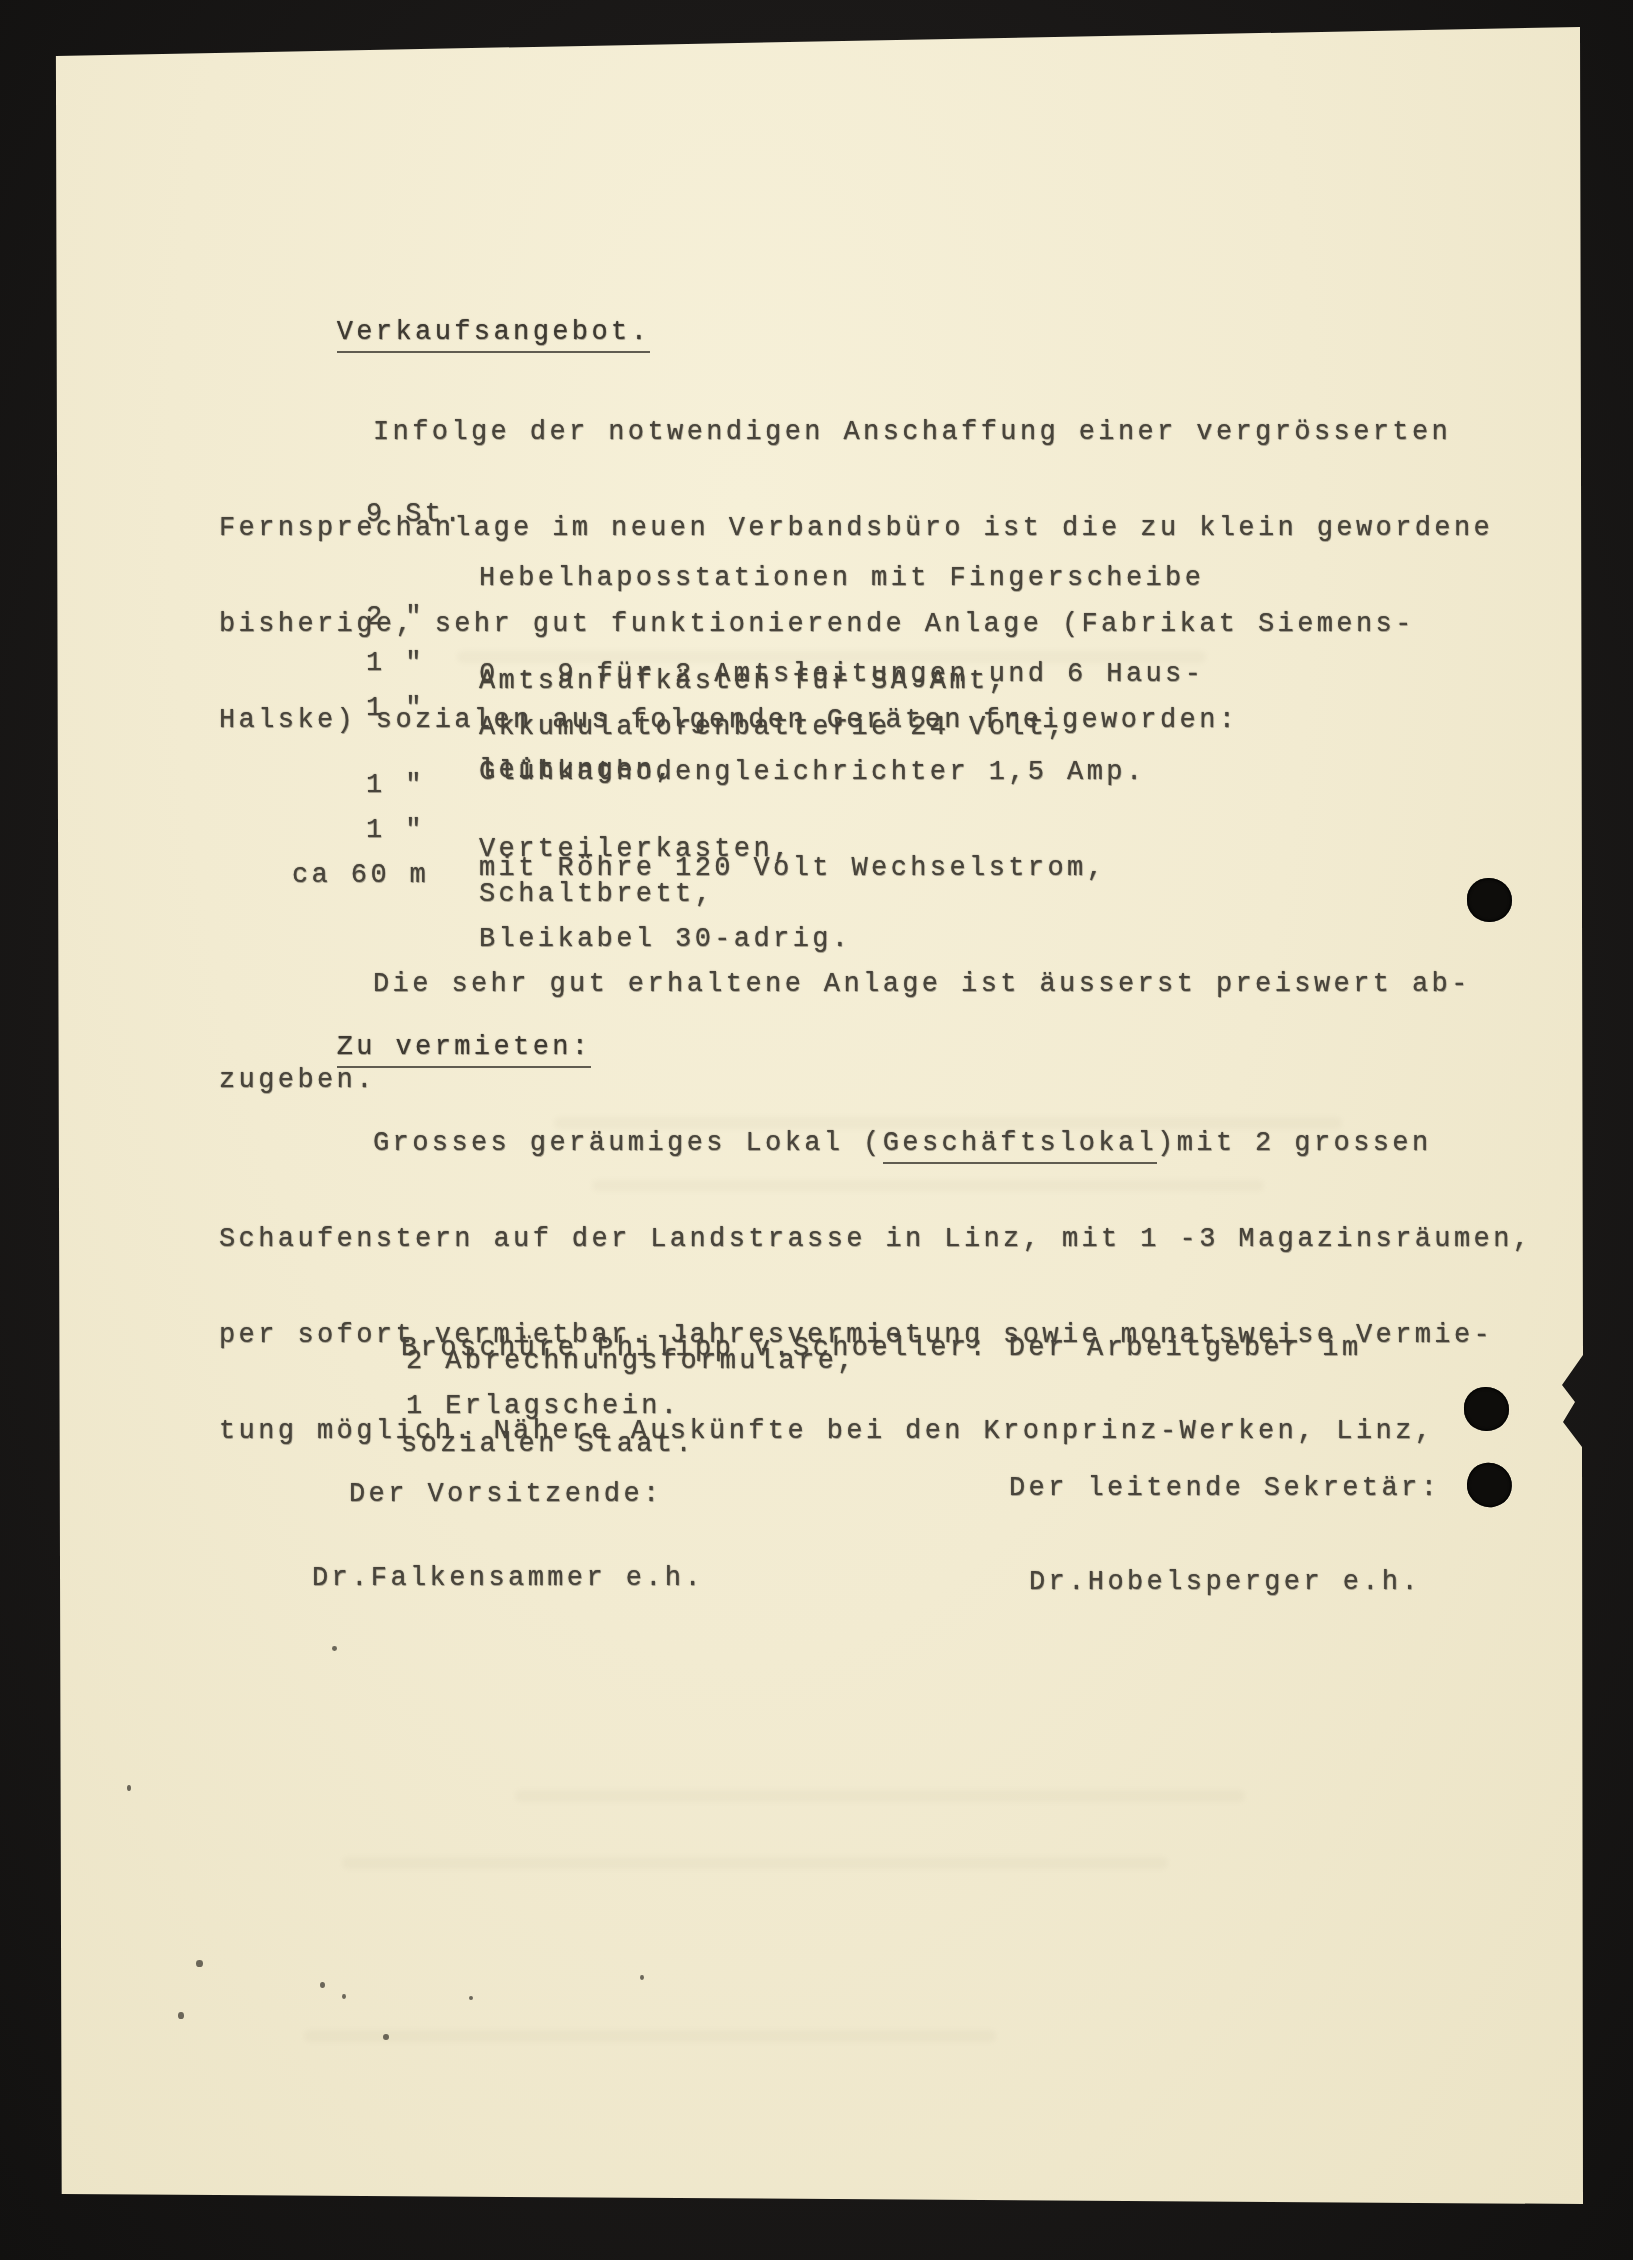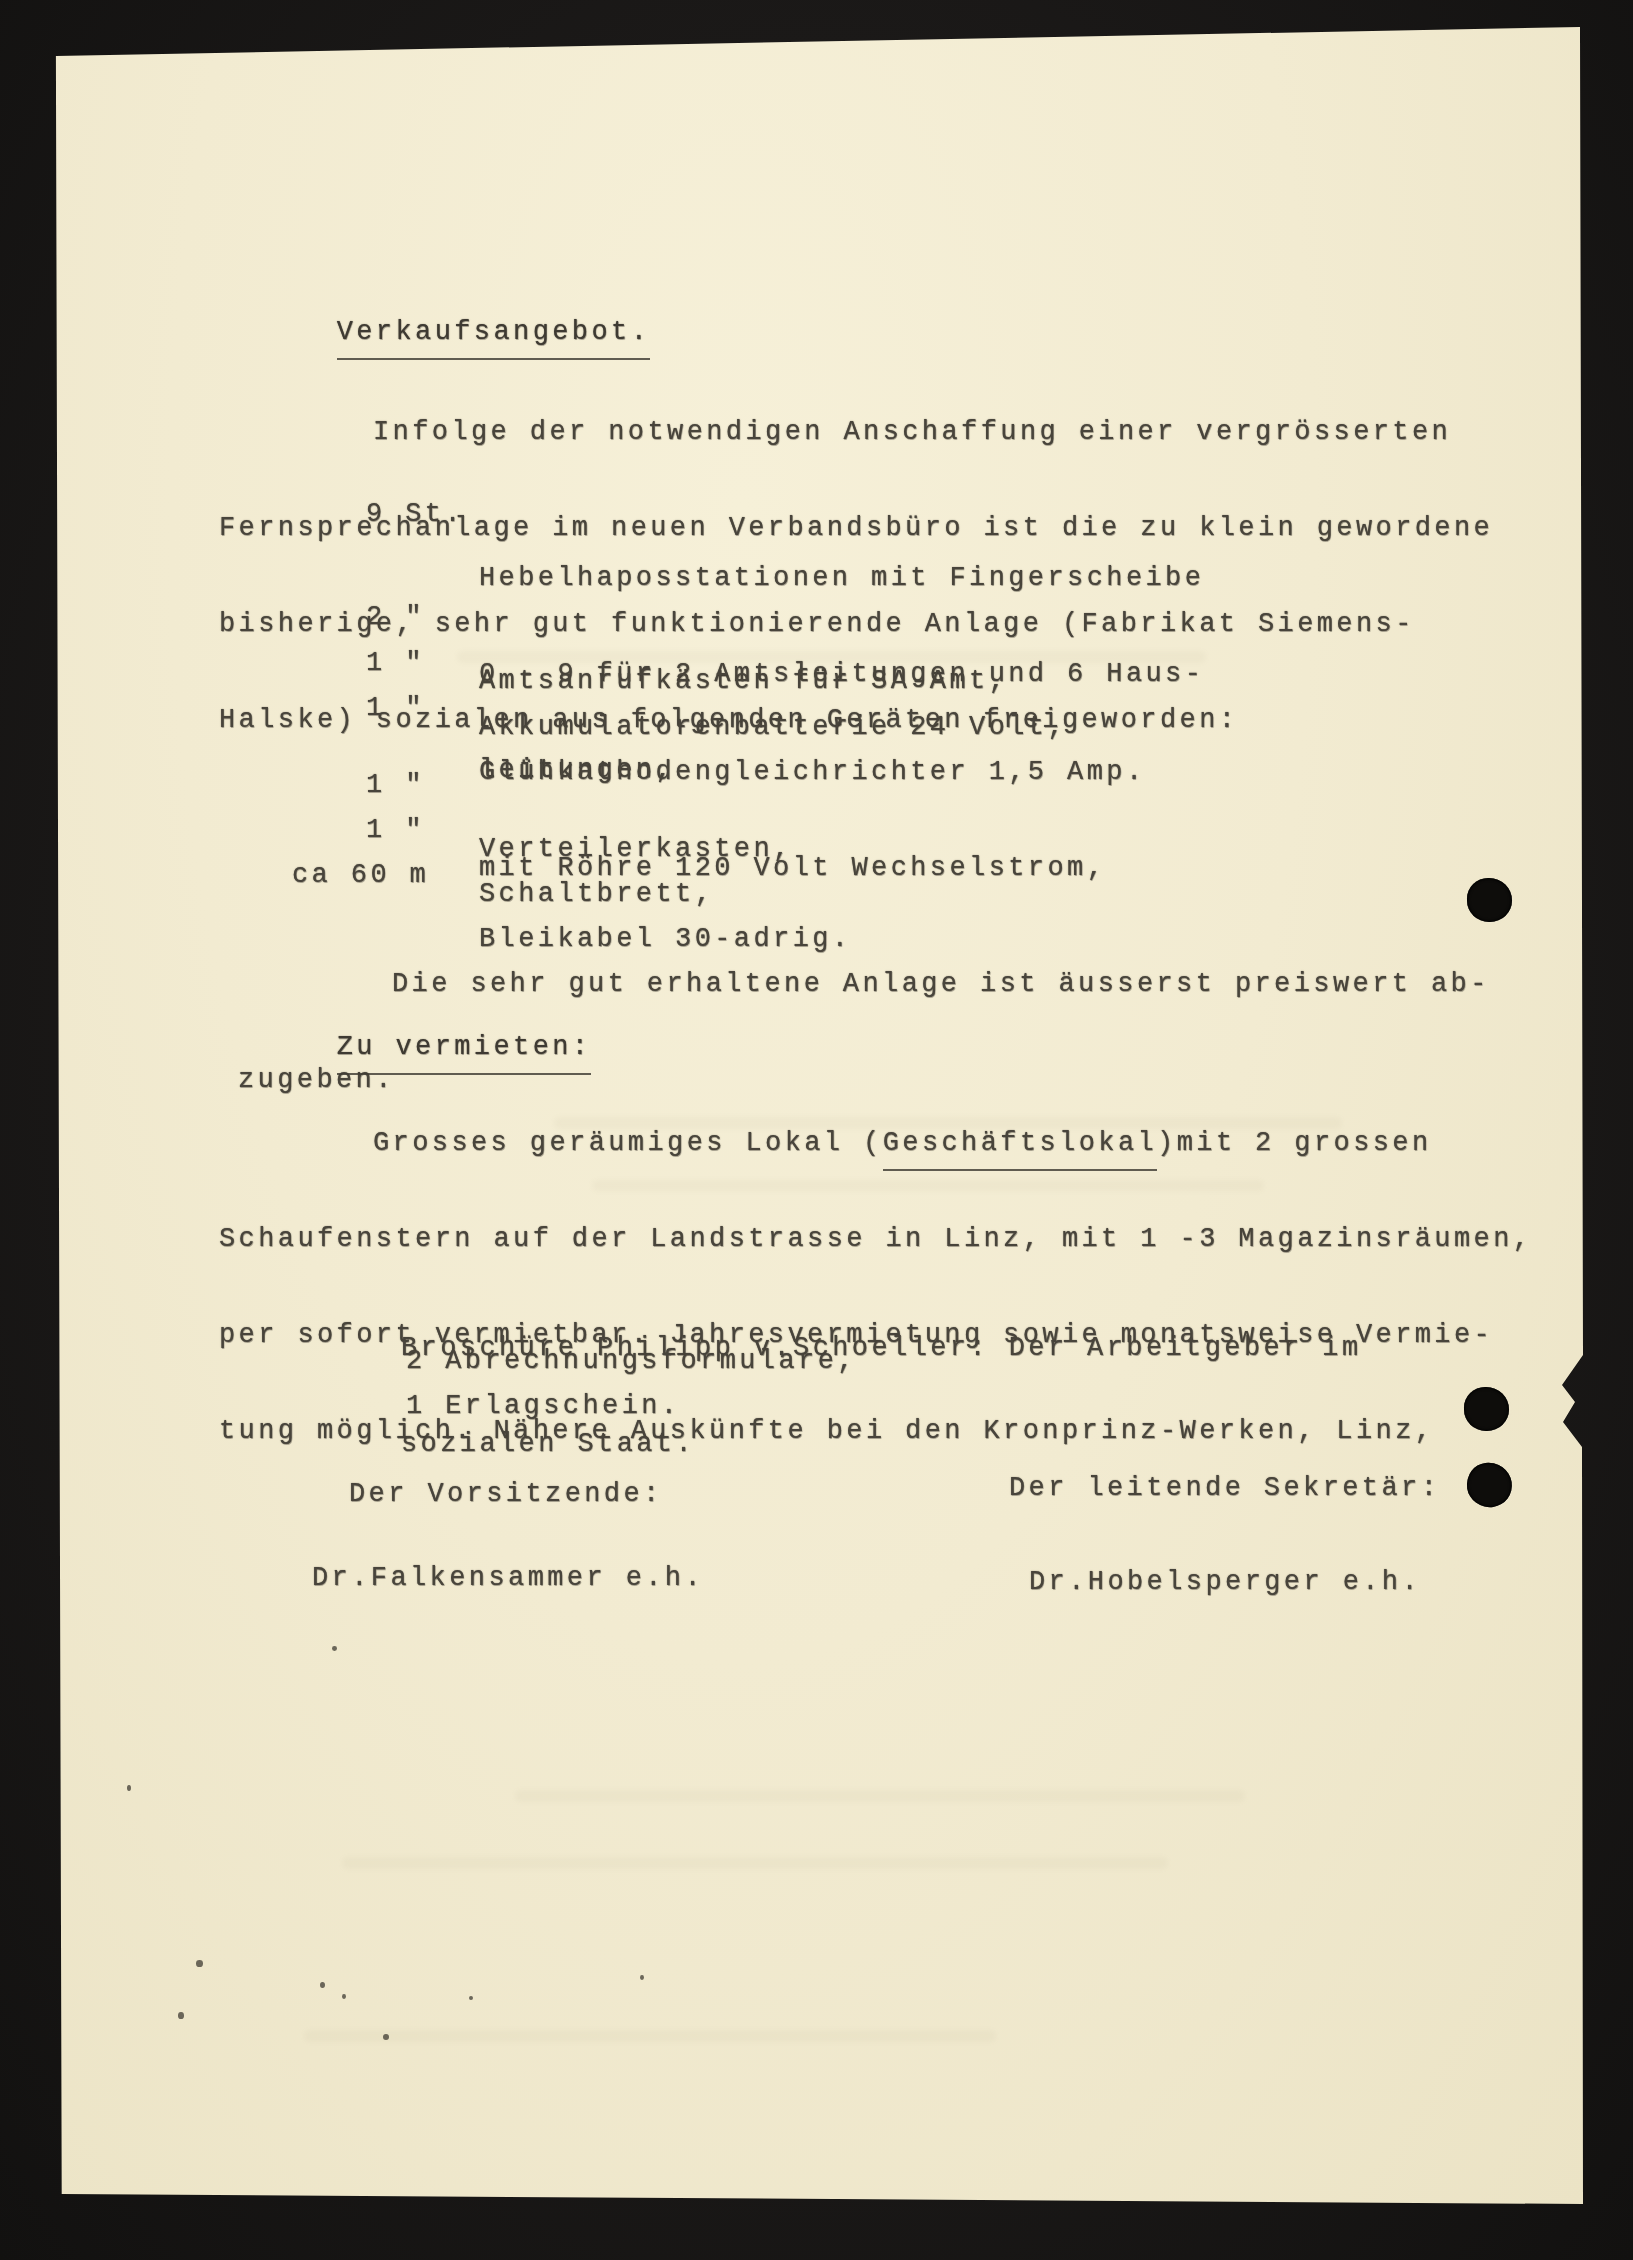--- a/index.html
+++ b/index.html
@@ -15,21 +15,21 @@
     clip-path:polygon(1.9px 29px,1526px 0px,1529px 1328px,1508px 1358px,1521px 1375px,
                       1509px 1395px,1528px 1420px,1529px 2177px,7.7px 2167px);
   }
   .tw{
     position:absolute;
     font-size:27px;line-height:32px;letter-spacing:3.4px;
     color:#48443b;white-space:pre;
     text-shadow:0 0 1.2px rgba(62,58,50,.7), 0.6px 0.8px 0.6px rgba(62,58,50,.35);
   }
   .heading{color:#3e3a32;}
-  .u{border-bottom:2.9px solid rgba(64,60,51,.82);padding-bottom:11px;}
+  .u{border-bottom:2.9px solid rgba(64,60,51,.82);padding-bottom:4px;}
   .indent{text-indent:154px;}
   .row{position:absolute;left:0;top:0;width:100%;}
   .row .qty{position:absolute;left:312px;top:0;}
   .row .qty.wide{left:238px;}
   .row .desc{position:absolute;left:425px;top:0;}
   .hole{
     position:absolute;width:45px;height:44px;border-radius:48% 52% 50% 50%;
     background:#0e0d0b;box-shadow:inset 0 0 2.9px 1px #000, 1px 1px 1.9px rgba(240,233,210,.6);
   }
   .speckle{position:absolute;background:#4a463c;border-radius:50%;opacity:.8;}
@@ -97,21 +97,21 @@
       </div>
     </div>
 
     <div class="row" style="top:832px;">
       <span class="tw qty wide">ca 60 m</span>
       <div class="tw desc">
         <div>Bleikabel 30-adrig.</div>
       </div>
     </div>
 
-    <div class="tw" style="left:165px;top:877px;width:1364px;margin-left:19px;">
+    <div class="tw" style="left:165px;top:877px;width:1364px;">
       <div class="indent">Die sehr gut erhaltene Anlage ist äusserst preiswert ab-</div>
       <div>zugeben.</div>
     </div>
 
     <div class="tw heading" style="left:165px;top:972px;">
       <span class="u">Zu vermieten:</span>
     </div>
 
     <div class="tw" style="left:165px;top:1036px;width:1364px;">
       <div class="indent"><span>Grosses geräumiges Lokal (</span><span class="u">Geschäftslokal</span><span>)mit 2 grossen</span></div>

